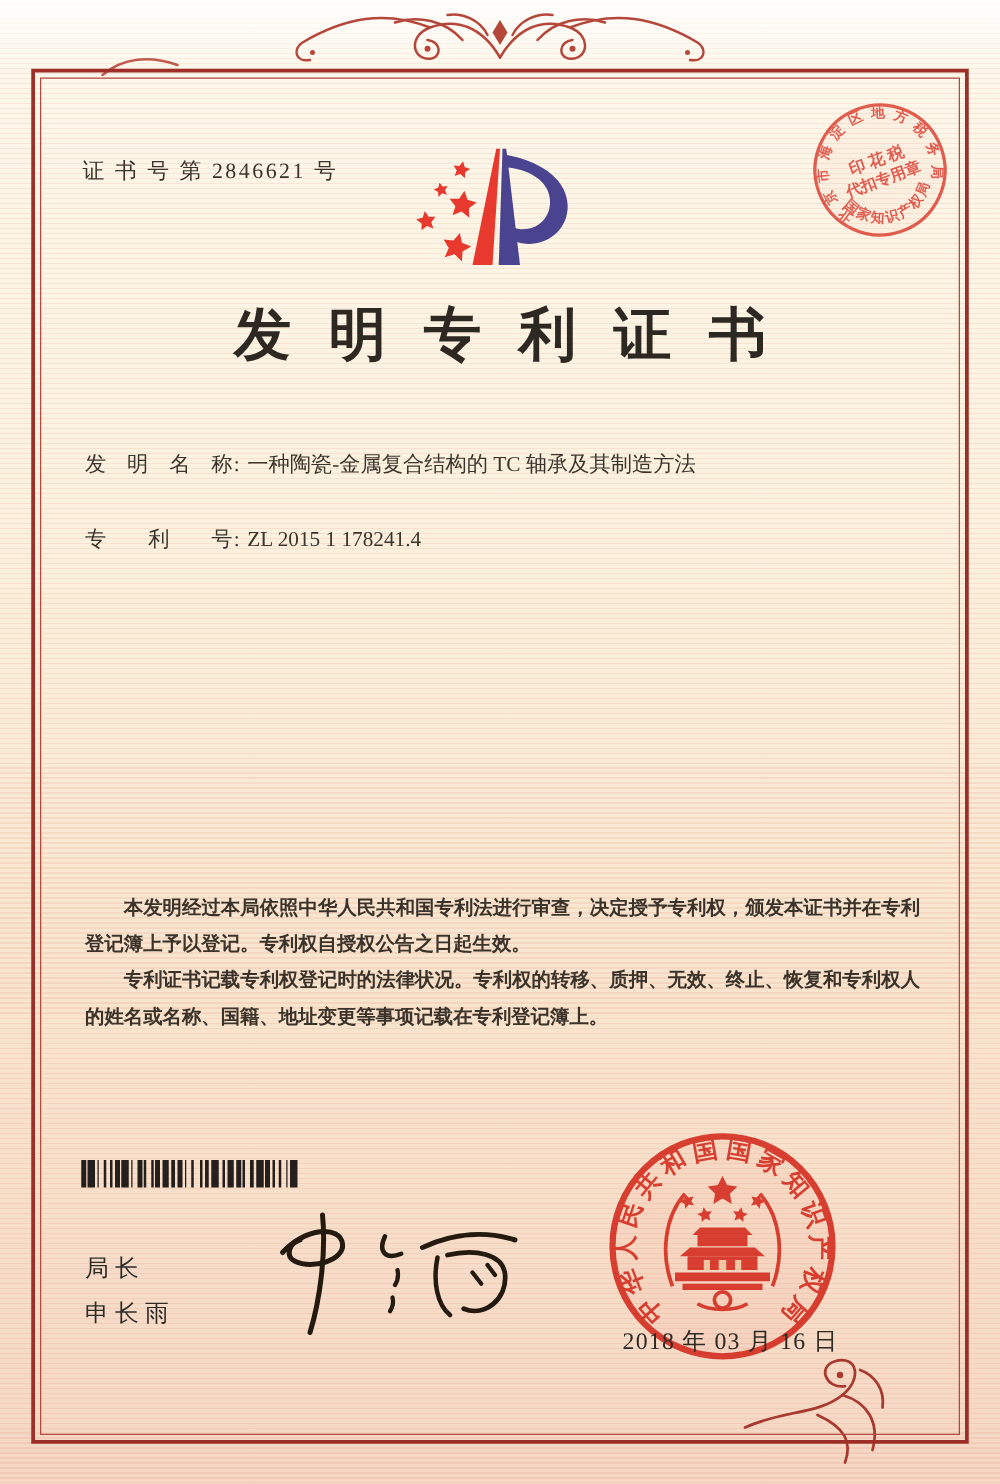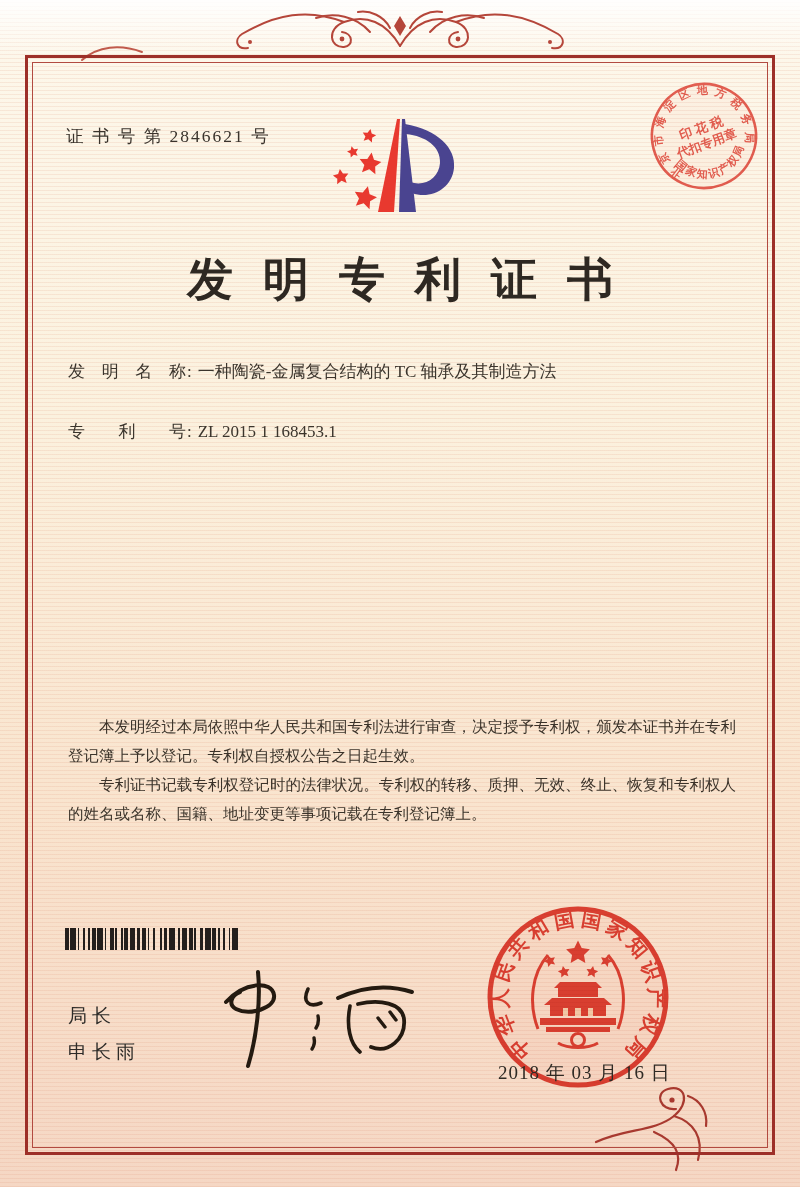--- a/index.html
+++ b/index.html
@@ -18,21 +18,21 @@
   .abs{position:absolute;}
   .cert-no{left:66px;top:124px;font-size:17.5px;letter-spacing:2px;color:#3a332c;}
   .title{left:0;right:0;top:237px;text-align:center;font-size:46px;font-weight:700;
        letter-spacing:30px;padding-left:30px;color:#2e2822;}
   .fields{left:68px;top:360px;right:56px;}
   .field-row{height:60px;font-size:17px;color:#3b342c;}
   .f-label{display:inline-block;width:118px;text-align:justify;text-align-last:justify;}
   .f-colon{margin:0 6px 0 1px;}
   .paras{left:68px;top:712px;width:668px;}
   .paras p{margin:0;text-indent:2em;font-size:15.5px;line-height:29px;
-       text-align:justify;color:#3b332a;}
+       text-align:justify;color:#3b332a;font-weight:bold;}
   .barcode{left:65px;top:928px;height:22px;display:flex;align-items:stretch;}
   .officials{left:68px;top:998px;font-family:"Liberation Sans","DejaVu Sans",sans-serif;
        font-size:19px;letter-spacing:5px;color:#2d2b28;line-height:36px;}
   .sig{left:188px;top:962px;}
   .seal-office{left:478px;top:897px;mix-blend-mode:multiply;opacity:.93;}
   .seal-tax{left:634px;top:66px;mix-blend-mode:multiply;opacity:.85;}
   .grant-date{left:498px;top:1060px;font-size:19px;letter-spacing:1px;color:#2f2a24;}
   .logo{left:322px;top:92px;}
   .flourish-top{left:230px;top:2px;}
   .flourish-br{left:592px;top:1076px;}
@@ -103,28 +103,28 @@
       <textPath href="#taxTop" textLength="183" lengthAdjust="spacing">北京市海淀区地方税务局</textPath>
     </text>
     <text font-size="11" font-weight="bold">
       <textPath href="#taxBot" textLength="86" lengthAdjust="spacing">国家知识产权局</textPath>
     </text>
     <text x="70" y="66" text-anchor="middle" font-size="13" font-weight="bold">印 花 税</text>
     <text x="70" y="82" text-anchor="middle" font-size="12.5" font-weight="bold">代扣专用章</text>
   </g>
 </svg>
 
-<h1 class="abs title" style="margin:12px;">发明专利证书</h1>
+<h1 class="abs title" style="margin:0;">发明专利证书</h1>
 
 <div class="abs fields">
   <div class="field-row">
     <span class="f-label">发明名称</span><span class="f-colon">:</span><span>一种陶瓷-金属复合结构的 TC 轴承及其制造方法</span>
   </div>
   <div class="field-row">
-    <span class="f-label">专利号</span><span class="f-colon">:</span><span>ZL 2015 1 168453.1</span>
+    <span class="f-label">专利号</span><span class="f-colon">:</span><span>ZL 2015 1 178241.4</span>
   </div>
 </div>
 
 <div class="abs paras">
   <p>本发明经过本局依照中华人民共和国专利法进行审查，决定授予专利权，颁发本证书并在专利登记簿上予以登记。专利权自授权公告之日起生效。</p>
   <p>专利证书记载专利权登记时的法律状况。专利权的转移、质押、无效、终止、恢复和专利权人的姓名或名称、国籍、地址变更等事项记载在专利登记簿上。</p>
 </div>
 
 <div class="abs barcode">
     <div style="width: 3.6px; background: rgb(36, 31, 28);"></div>

